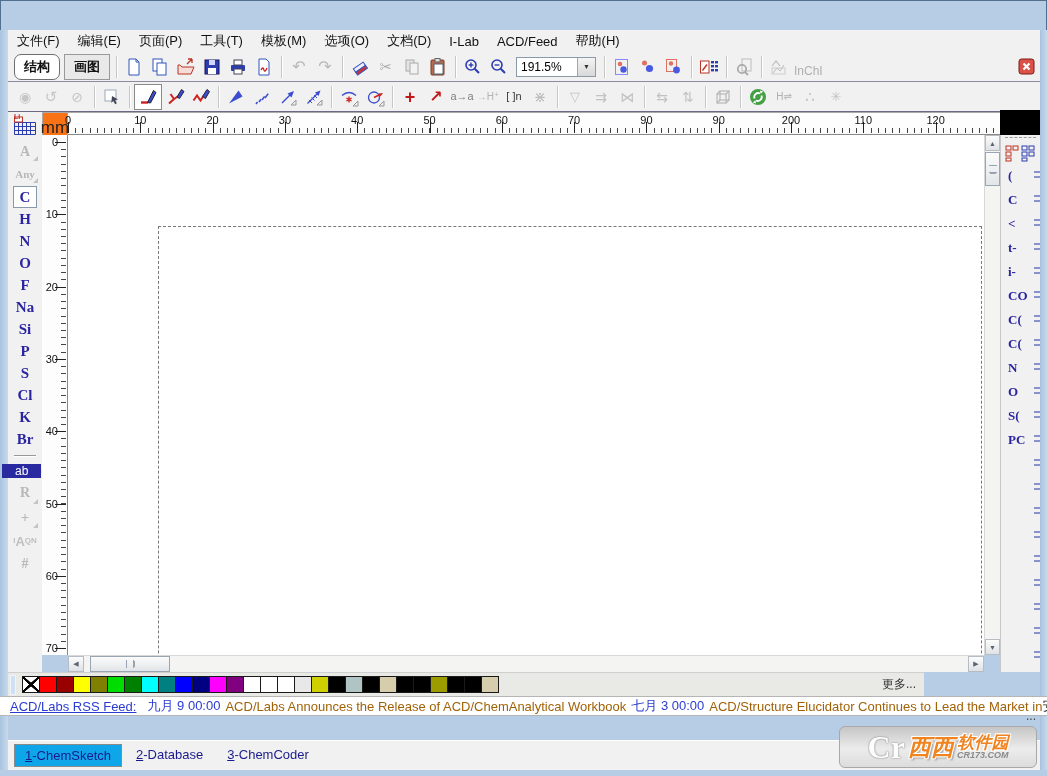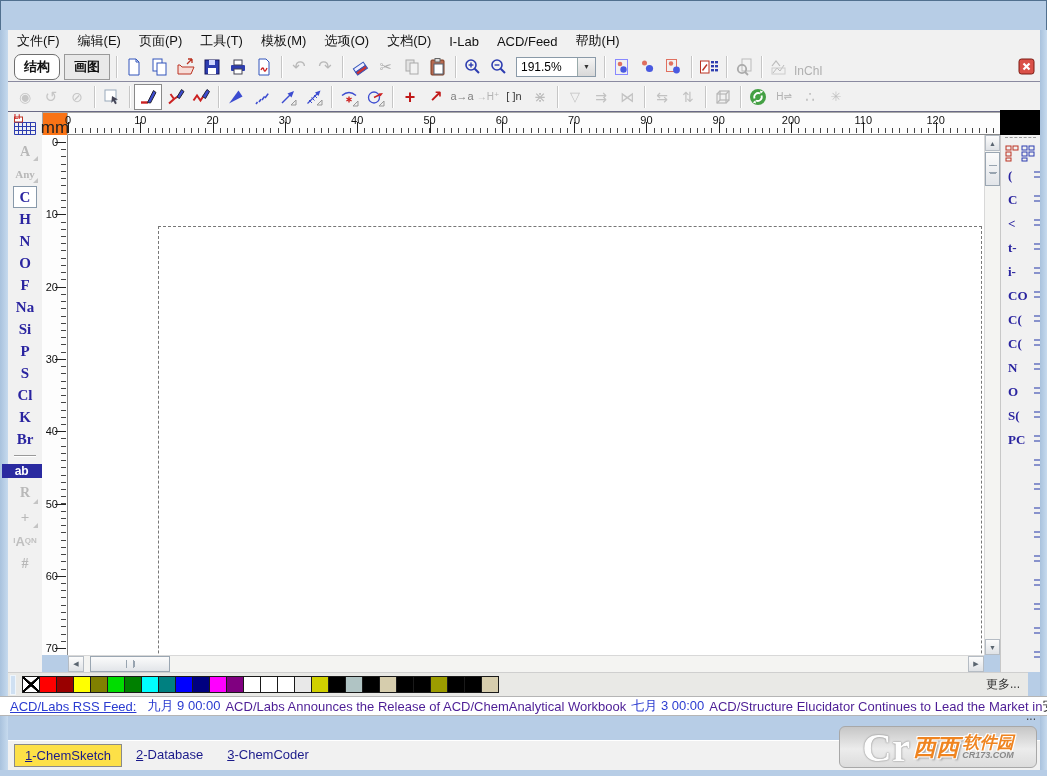--- a/index.html
+++ b/index.html
@@ -46,21 +46,21 @@
   .leftbar{position:absolute;left:8px;top:112px;width:34px;height:560px;background:#f1f1f1;
     display:flex;flex-direction:column;align-items:center;padding-top:2px;box-sizing:border-box;}
   .ltool{position:relative;width:28px;display:flex;align-items:center;justify-content:center;flex:none;}
   .lelem{width:24px;height:22px;display:flex;align-items:center;justify-content:center;flex:none;
     font-family:"Liberation Serif","DejaVu Serif",serif;font-weight:bold;font-size:15px;color:#2a24a0;}
   .lelem.act{background:#fff;border:1px solid #8899aa;width:22px;height:20px;}
   .lgray{color:#b8b8b8;font-family:"Liberation Serif",serif;font-weight:bold;font-size:14px;}
   .corner{position:absolute;right:1px;bottom:1px;width:0;height:0;
     border-left:5px solid transparent;border-bottom:5px solid #c4c4c4;}
   .lsep{width:22px;height:1px;background:#999;box-shadow:0 1px 0 #fff;margin:5px 0;flex:none;}
-  .abc-hl{background:#2a2aa0;color:#fff;padding:0 13px;font-weight:bold;}
+  .abc-hl{background:#2a2aa0;color:#fff;padding:0 13px;font-weight:normal;}
   .abc-c{color:#9ab0dc;font-weight:bold;}
   .atomprop{color:#c0c0c0;font-weight:bold;font-size:13px;line-height:1;}
   .atomprop sup,.atomprop sub{font-size:8px;}
   
   .corner-mm{position:absolute;left:42px;top:112px;width:26px;height:31px;background:#f97316;
     border:1px solid #aaa;box-sizing:border-box;display:flex;align-items:center;justify-content:center;
     font-size:17px;color:#222;}
   .hruler{position:absolute;left:68px;top:112px;width:932px;height:23px;background:#fdfdfd;
     border-top:1px solid #aaa;border-bottom:1px solid #888;box-sizing:border-box;}
   .hminor{position:absolute;left:0;right:0;bottom:1px;height:5px;
@@ -94,57 +94,57 @@
   
   .rightpanel{position:absolute;left:1000px;top:135px;width:40px;height:537px;background:#f1f1f1;
     border-left:1px solid #c8c8c8;box-sizing:border-box;overflow:hidden;}
   .rp-handle{height:4px;border-top:1px dashed #9a9a9a;margin:2px 4px 0 4px;}
   .rp-head{display:flex;justify-content:flex-start;padding:2px 0 2px 4px;}
   .ritem{height:24px;display:flex;align-items:center;padding-left:7px;
     font-family:"Liberation Serif","DejaVu Serif",serif;font-weight:bold;font-size:13px;color:#2a24a0;}
   .rp2{position:absolute;right:0;top:28px;bottom:0;width:6px;
     background:repeating-linear-gradient(180deg,transparent 0 8px,#8892cc 8px 10px,transparent 10px 13px,#8892cc 13px 15px,transparent 15px 24px);}
   
-  .palrow{position:absolute;left:8px;top:672px;width:1020px;height:24px;background:#e9e9e6;
+  .palrow{position:absolute;left:8px;top:672px;width:916px;height:24px;background:#e9e9e6;
     display:flex;align-items:center;border-top:1px solid #cfcfcf;box-sizing:border-box;}
   .palgrip{width:4px;height:18px;background:#cfe0f2;border:1px solid #eef5fc;margin:0 6px 0 2px;}
   .pcell{width:16px;height:15px;border:1px solid #1a1a1a;margin-right:-1px;flex:none;}
   .xcell{background:
     linear-gradient(to top right,transparent 44%,#000 45%,#000 55%,transparent 56%),
     linear-gradient(to bottom right,transparent 44%,#000 45%,#000 55%,transparent 56%),#fff;}
   .more{margin-left:auto;color:#333;font-size:12px;padding-right:8px;}
   
   .rssrow{position:absolute;left:0;top:696px;width:1047px;height:20px;background:#fff;
     border-top:1px solid #b5b5b5;border-bottom:1px solid #b5b5b5;box-sizing:border-box;
     display:flex;align-items:center;padding:0 10px;font-size:13px;white-space:nowrap;overflow:hidden;}
   .rss-label{color:#2a3bd0;text-decoration:underline;margin-right:6px;}
   .rss-date{color:#2a3bd0;margin:0 5px;}
-  .rss-title{color:#4c1d95;}
+  .rss-title{color:#a16207;}
   .rss-install{margin-left:auto;color:#222;padding-right:2px;}
   
   .statusrow{position:absolute;left:8px;top:716px;width:1032px;height:24px;background:#f1f1f1;
     display:flex;align-items:center;box-sizing:border-box;padding-left:4px;}
   .ledbox{display:flex;gap:4px;padding:4px 8px;border:1px solid;border-color:#9aa #fff #fff #9aa;}
   .led{width:7px;height:7px;border-radius:50%;}
   .field{border:1px solid #a0a0a0;background:#f6f6f6;height:17px;line-height:17px;
     padding:0 6px;font-size:12px;color:#222;}
   .pgico{display:flex;align-items:center;color:#444;font-size:9px;gap:1px;}
   .pgpage{width:8px;height:11px;background:#fff;border:1px solid #888;display:inline-block;}
   .molweight{position:absolute;right:66px;top:3px;color:#666;font-size:12px;}
   
   .tabrow{position:absolute;left:8px;top:740px;width:1032px;height:30px;background:#f1f1f1;
     border-top:1px solid #fff;display:flex;align-items:flex-start;padding:3px 0 0 6px;box-sizing:border-box;}
   .apptab{padding:3px 10px;color:#1a1a8a;font-size:13px;margin-right:4px;}
-  .apptab.act{background:#fde047;border:1px solid #8a8a8a;}
+  .apptab.act{background:#0ea5e9;border:1px solid #8a8a8a;}
   .apptab .num{text-decoration:underline;}
   
   .watermark{position:absolute;right:10px;bottom:8px;width:196px;height:40px;z-index:50;
     background:linear-gradient(#c6c6c6,#ececec 55%,#dcdcdc);border:1px solid #a8a8a8;border-radius:6px;
     display:flex;align-items:center;justify-content:center;gap:3px;}
-  .wm-cr{font-family:"Liberation Serif",serif;font-size:41px;font-weight:bold;color:#fdfdfd;
+  .wm-cr{font-family:"Liberation Serif",serif;font-size:32px;font-weight:bold;color:#fdfdfd;
     text-shadow:0 0 2px #8a8a8a,0 0 1px #8a8a8a;line-height:1;}
   .wm-xixi{font-size:23px;font-weight:bold;font-style:italic;color:#ef8420;line-height:1;
     text-shadow:1px 1px 0 #fff,-1px -1px 0 #fff,1px -1px 0 #fff,-1px 1px 0 #fff,2px 2px 2px #999;}
   .wm-col{display:flex;flex-direction:column;align-items:flex-end;line-height:1;}
   .wm-rjy{font-size:17px;font-weight:bold;font-style:italic;color:#ef8420;
     text-shadow:1px 1px 0 #fff,-1px -1px 0 #fff,1px -1px 0 #fff,-1px 1px 0 #fff;}
   .wm-site{font-size:9px;color:#8a8a8a;font-style:italic;font-weight:bold;}
   .wm-dots{position:absolute;right:0px;bottom:44px;color:#444;font-size:12px;}
 </style>
 </head>

